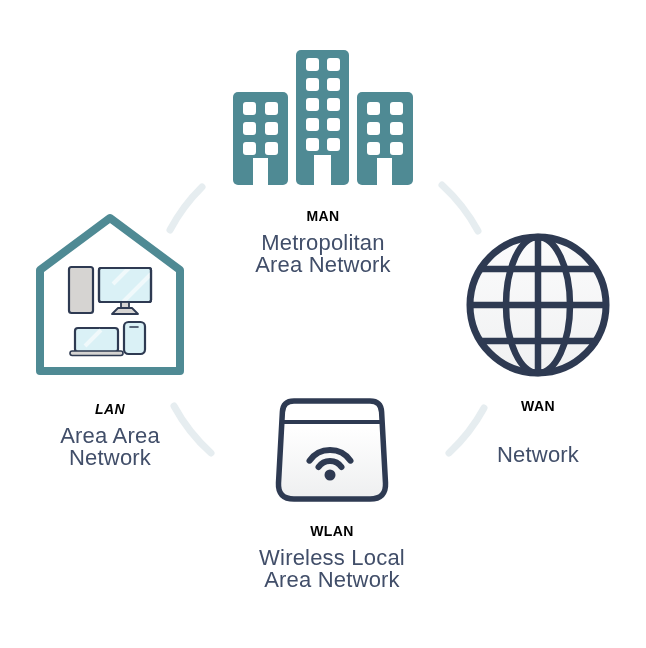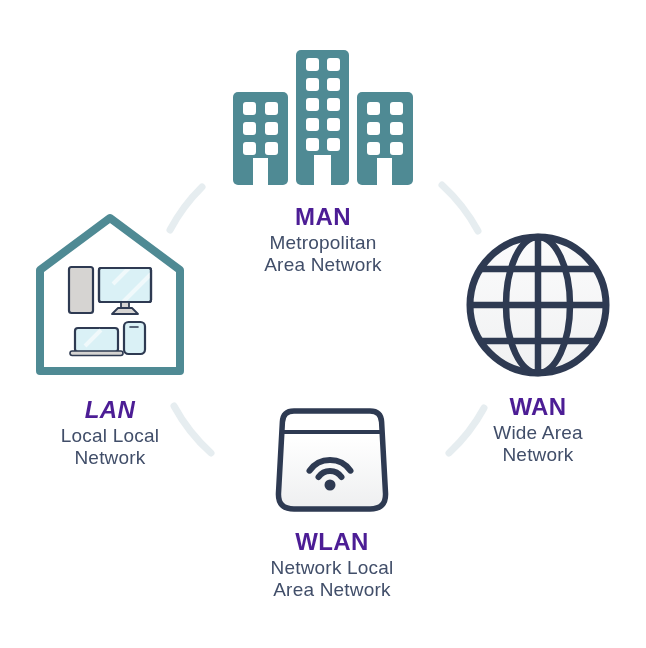--- a/index.html
+++ b/index.html
@@ -7,34 +7,34 @@
     position:relative;
     width:646px;height:648px;
     background:#ffffff;
     font-family:"Liberation Sans", sans-serif;
     overflow:hidden;
   }
   .arcs{position:absolute;left:0;top:0;}
   .node{position:absolute;text-align:center;}
   .icon-wrap{display:flex;justify-content:center;}
   .abbr{
-    font-size:24px;font-weight:bold;color:#4c1d95;
+    font-size:14px;font-weight:bold;color:#000000;
     line-height:23px;letter-spacing:0.4px;
   }
   .fullname{
-    font-size:19px;color:#414e69;line-height:22px;
+    font-size:22px;color:#414e69;line-height:22px;
     letter-spacing:0.2px;margin-top:4px;
   }
   .node-man{left:223px;top:50px;width:200px;}
   .node-man .abbr{margin-top:20px;}
   .node-lan{left:10px;top:213px;width:200px;}
   .node-lan .abbr{margin-top:22px;font-style:italic;}
   .node-wan{left:438px;top:231px;width:200px;}
   .node-wan .abbr{margin-top:16px;}
-  .node-wlan{left:232px;top:408px;width:200px;}
+  .node-wlan{left:232px;top:398px;width:200px;}
   .node-wlan .abbr{margin-top:18px;}
 </style>
 </head>
 <body>
 
 <div class="canvas">
 
   <svg class="arcs" width="646" height="648" viewBox="0 0 646 648">
     <g fill="none" stroke="#e6edf0" stroke-width="7" stroke-linecap="round">
       <path d="M 170 230 A 175 175 0 0 1 202 187"></path>
@@ -107,21 +107,21 @@
         <rect x="40" y="115" width="43" height="24" rx="3" fill="#daf1f6" stroke="#2e3a52" stroke-width="2.2"></rect>
         <path d="M50 133 L66 117" stroke="#ffffff" stroke-width="4" opacity="0.6" fill="none"></path>
         <rect x="35" y="138" width="53" height="4.5" rx="2.2" fill="#d6d4d2" stroke="#2e3a52" stroke-width="1.6"></rect>
 
         <rect x="89" y="109" width="21" height="32" rx="4.5" fill="#daf1f6" stroke="#2e3a52" stroke-width="2.2"></rect>
         <line x1="95" y1="114" x2="103" y2="114" stroke="#2e3a52" stroke-width="1.6" stroke-linecap="round"></line>
       </svg>
     </div>
     <div class="abbr">LAN</div>
     <div class="fullname">
-      <span>Local Local</span><br>
+      <span>Area Area</span><br>
       <span>Network</span>
     </div>
   </div>
 
   <div class="node node-wan">
     <div class="icon-wrap">
       <svg viewBox="0 0 152 148" width="152" height="148">
         <defs>
           <linearGradient id="globeFill" x1="0" y1="0" x2="0" y2="1">
             <stop offset="0" stop-color="#fbfbfc"></stop>
@@ -133,21 +133,21 @@
           <ellipse cx="76" cy="74" rx="32" ry="68"></ellipse>
           <line x1="76" y1="6" x2="76" y2="142"></line>
           <line x1="18.5" y1="38" x2="133.5" y2="38"></line>
           <line x1="8" y1="74" x2="144" y2="74"></line>
           <line x1="18.5" y1="110" x2="133.5" y2="110"></line>
         </g>
       </svg>
     </div>
     <div class="abbr">WAN</div>
     <div class="fullname">
-      <span>Wide Area</span><br>
+      <br>
       <span>Network</span>
     </div>
   </div>
 
   <div class="node node-wlan">
     <div class="icon-wrap">
       <svg viewBox="0 0 114 104" width="114" height="104">
         <defs>
           <linearGradient id="routerFill" x1="0" y1="0" x2="0" y2="1">
             <stop offset="0.25" stop-color="#ffffff"></stop>
@@ -158,18 +158,18 @@
         <line x1="6.5" y1="24" x2="107.5" y2="24" stroke="#2e3a52" stroke-width="4"></line>
         <g fill="none" stroke="#2e3a52" stroke-width="6" stroke-linecap="round">
           <path d="M 34.5 62.7 A 25 25 0 0 1 75.5 62.7"></path>
           <path d="M 43.5 69 A 14 14 0 0 1 66.5 69"></path>
         </g>
         <circle cx="55" cy="77" r="5.5" fill="#2e3a52"></circle>
       </svg>
     </div>
     <div class="abbr">WLAN</div>
     <div class="fullname">
-      <span>Network Local</span><br>
+      <span>Wireless Local</span><br>
       <span>Area Network</span>
     </div>
   </div>
 
 </div>
 
 </body></html>

